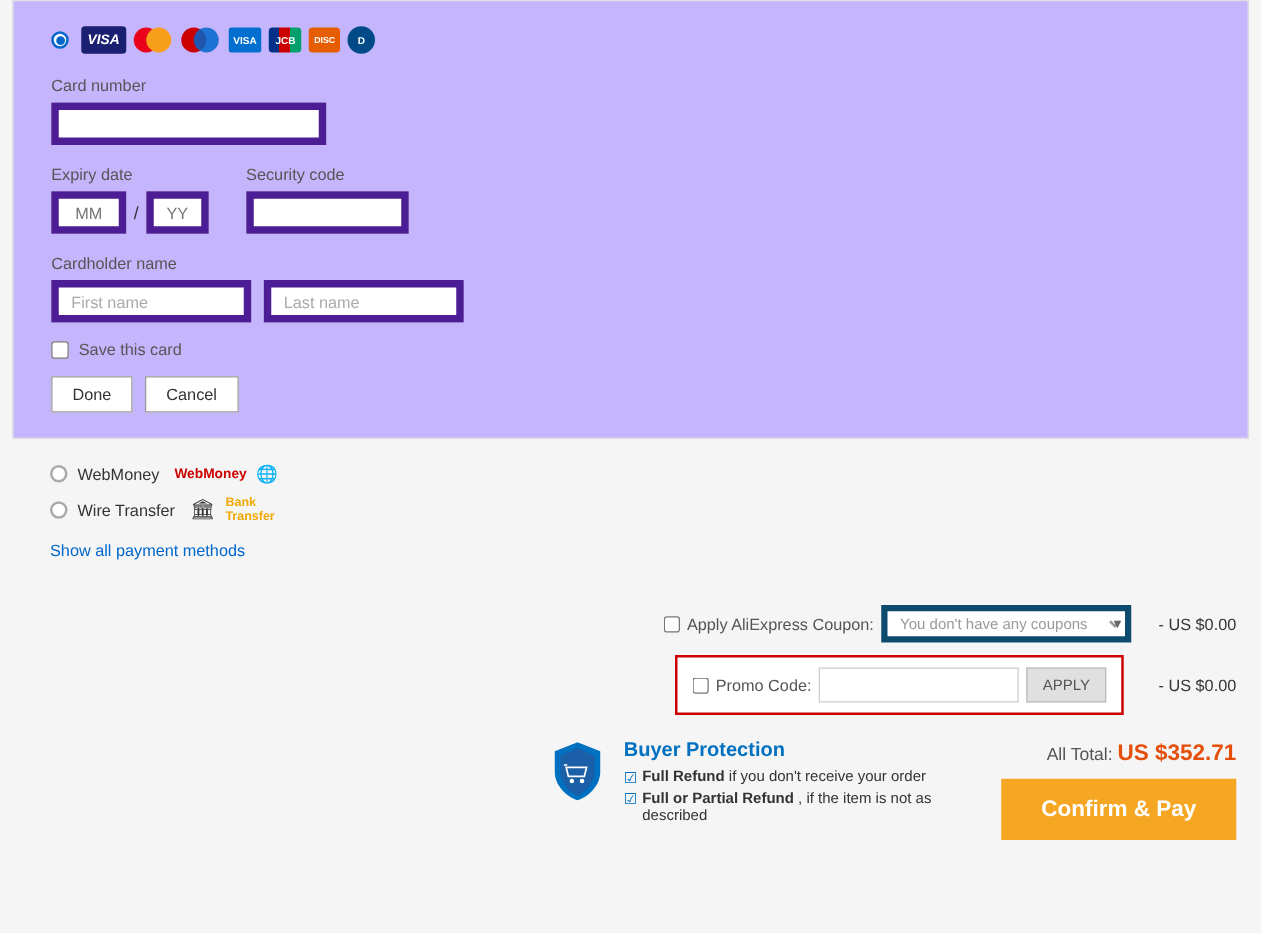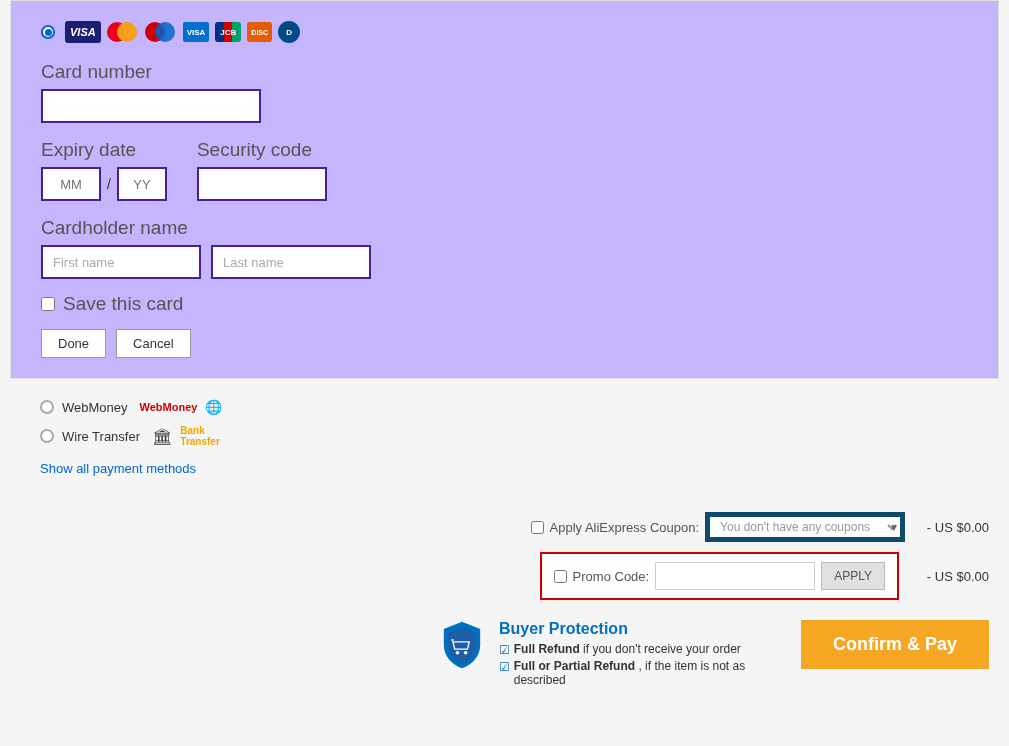--- a/index.html
+++ b/index.html
@@ -62,28 +62,28 @@
       padding: 1px 4px;
       font-size: 8px;
       font-weight: bold;
     }
     .amex-badge { background: #006fcf; color: white; }
     .jcb-badge { background: linear-gradient(to right, #003087 33%, #cc0000 33%, #cc0000 66%, #009f6b 66%); color: white; }
 
     
     .form-label {
       display: block;
-      font-size: 19px;
+      font-size: 13px;
       color: #555;
       margin-bottom: 6px;
     }
     .form-input {
       width: 100%;
       height: 34px;
-      border: 2px solid #4c1d95;
+      border: 6px solid #4c1d95;
       background: white;
       padding: 6px 10px;
       font-size: 13px;
       outline: none;
     }
 
     .card-number-section { margin-bottom: 16px; }
     .card-number-input { width: 220px; }
 
     .expiry-security-row { display: flex; align-items: flex-start; gap: 30px; margin-bottom: 16px; }
@@ -402,19 +402,23 @@
             <span><strong>Full Refund</strong> if you don't receive your order</span>
           </div>
           <div class="bp-item">
             <span class="bp-check">☑</span>
             <span><strong>Full or Partial Refund</strong> , if the item is not as described</span>
           </div>
         </div>
       </div>
 
       <div class="total-confirm-section">
+        <div class="all-total-row">
+          <span>All Total:</span>
+          <span class="all-total-amount">US $352.71</span>
+        </div>
         <button class="btn-confirm-pay">Confirm &amp; Pay</button>
       </div>
 
     </div>
   </div>
 
 </div>
 
 </body></html>

